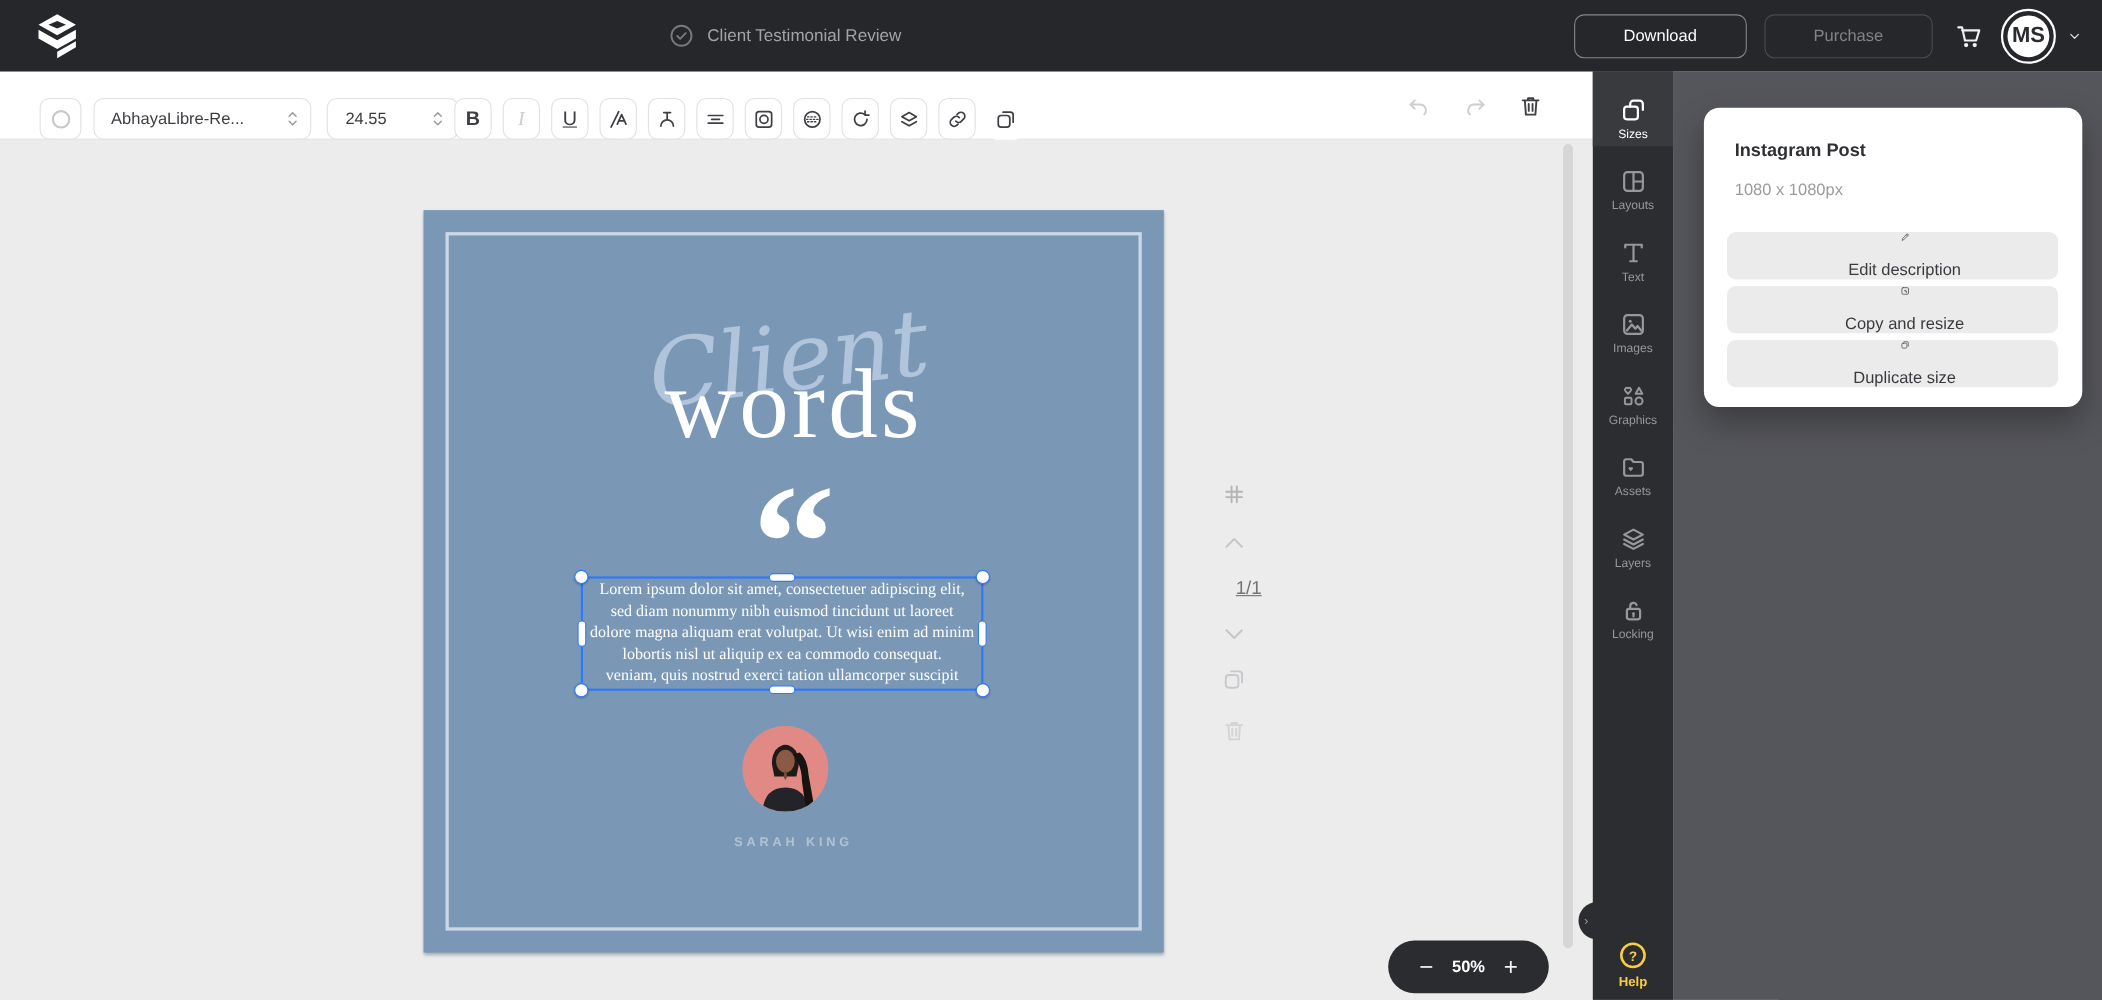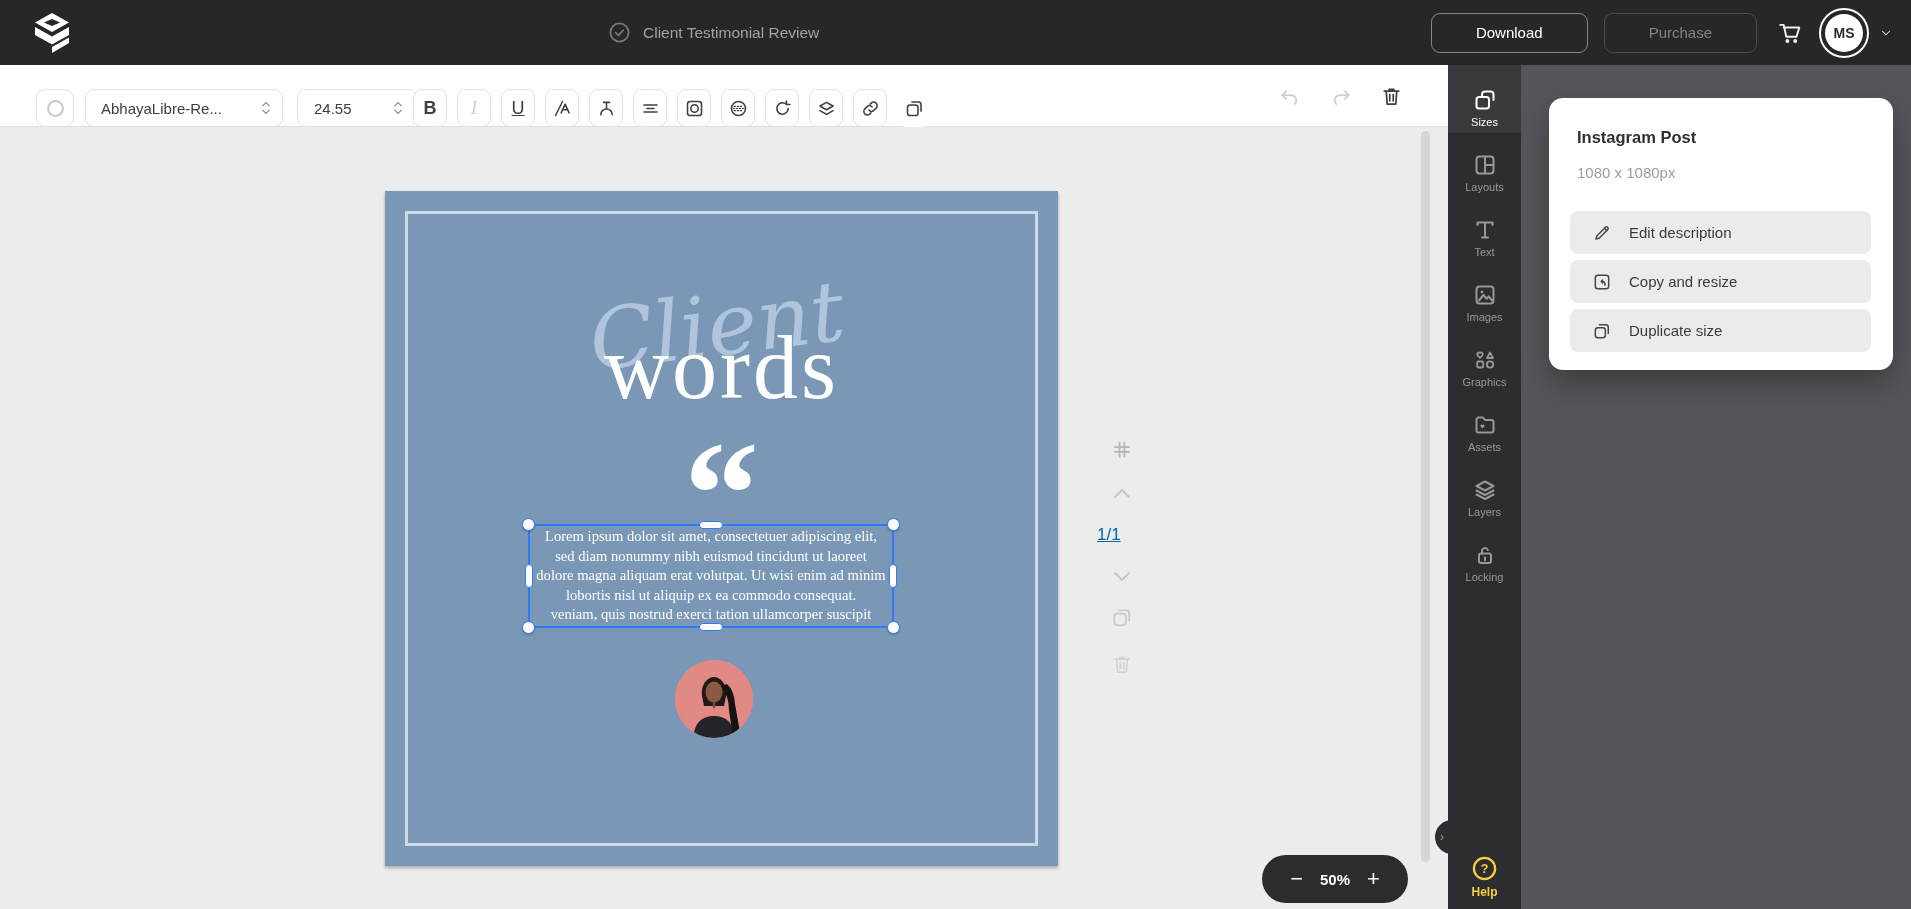--- a/index.html
+++ b/index.html
@@ -16,21 +16,21 @@
   .topbar-right { position:absolute; right:18px; top:0; height:65px; display:flex;
                   align-items:center; gap:16px; }
   .tb-btn { height:40px; border-radius:9px; display:flex; align-items:center;
             padding:0 44px; font-size:15px; background:transparent; cursor:pointer; }
   .btn-download { border:1px solid #85868a; color:#ffffff; }
   .btn-purchase { border:1px solid #4a4b4f; color:#828387; }
   .cart { width:26px; height:26px; margin-left:4px; cursor:pointer; }
   .avatar-ring { width:50px; height:50px; border:2px solid #ffffff; border-radius:50%;
                  display:flex; align-items:center; justify-content:center; cursor:pointer; }
   .avatar-core { width:38px; height:38px; border-radius:50%; background:#ffffff;
-                 color:#2b2c30; font-weight:700; font-size:14px; display:flex;
+                 color:#2b2c30; font-weight:700; font-size:20px; display:flex;
                  align-items:center; justify-content:center; }
   .chev-dn { width:14px; height:14px; margin-left:-6px; cursor:pointer; }
 
   
   .toolbar { position:absolute; left:0; top:65px; width:1448px; height:62px;
              background:#ffffff; border-bottom:1px solid #e1e1e2; z-index:20; }
   .tb-box { position:absolute; top:24px; height:38px; border:1px solid #e1e2e4;
             border-radius:9px; background:#fff; display:flex; align-items:center;
             justify-content:center; cursor:pointer; color:#3f4044; }
   .tb-ic { width:21px; height:21px; }
@@ -76,22 +76,22 @@
                  color:#b3c2d3; font-size:11.5px; font-weight:700; letter-spacing:3.5px;
                  cursor:pointer; }
   .author-role { position:absolute; left:0; top:590px; width:100%; text-align:center;
                  color:#ffffff; font-family:"Liberation Serif", serif; font-weight:700;
                  font-size:13px; cursor:pointer; }
 
   
   .pc { position:absolute; left:1105px; width:34px; display:flex; justify-content:center;
         color:#bcbdc0; }
   .pc svg { width:100%; height:100%; }
-  .page-indicator { position:absolute; left:1097px; top:398px; width:50px; text-align:left;
-                    font-size:17px; color:#0369a1;text-decoration:underline; }
+  .page-indicator { position:absolute; left:1097px; top:398px; width:50px; text-align:right;
+                    font-size:17px; color:#737373;text-decoration:underline; }
 
   
   .zoom-pill { position:absolute; left:1262px; top:728px; width:146px; height:48px;
                background:#2b2c2f; border-radius:24px; display:flex; align-items:center;
                justify-content:center; gap:17px; color:#fff; }
   .zoom-btn { font-size:22px; font-weight:400; line-height:1; cursor:pointer; color:#f2f2f2; }
   .zoom-val { font-size:15px; font-weight:700; }
 
   .scroll-thumb { position:absolute; left:1421px; top:4px; width:9px; height:731px;
                   background:#d6d6d7; border-radius:5px; cursor:grab; }
@@ -117,21 +117,21 @@
   .panel { position:absolute; left:1521px; top:65px; width:390px; height:844px;
            background:#55565b; z-index:24; }
   .card { position:absolute; left:28px; top:33px; width:344px; height:272px;
           background:#ffffff; border-radius:14px; box-shadow:0 14px 30px rgba(0,0,0,.30); }
   .card-title { position:absolute; left:28px; top:30px; font-size:16.5px; font-weight:700;
                 color:#2f3034; }
   .card-dim { position:absolute; left:28px; top:66px; font-size:15px; color:#9b9ca0; }
   .card-btn { position:absolute; left:21px; width:301px; height:43px; background:#ebebec;
               border-radius:8px; display:flex; align-items:center; gap:17px;
               padding-left:22px; font-size:15px; font-weight:500; color:#3a3b3f;
-              cursor:pointer; }
+              cursor:pointer;flex-direction:column; }
   .card-btn svg { width:20px; height:20px; color:#46474b; }
 
   .ic-stroke { fill:none; stroke:currentColor; stroke-width:1.8; stroke-linecap:round;
                stroke-linejoin:round; }
 </style>
 </head>
 <body>
 
 <div class="stage">
 
@@ -285,20 +285,21 @@
       <div class="avatar-photo">
         <svg viewBox="0 0 78 78" width="78" height="78">
           <rect width="78" height="78" fill="#e18a85"></rect>
           <path d="M30 22 q9-10 18 0 q4 6 3 14 l-2 10 h-20 l-2-10 q-1-8 3-14 Z" fill="#1f1a18"></path>
           <ellipse cx="39" cy="32" rx="8.5" ry="10.5" fill="#8a5a44"></ellipse>
           <path d="M39 40 q3 6 0 9 q-3-3 0-9" fill="#774b38"></path>
           <path d="M18 78 q2-22 21-22 q19 0 21 22 Z" fill="#23232a"></path>
           <path d="M46 26 q8 10 8 24 l4 28 h8 l-6-34 q-1-14-8-20 Z" fill="#171310"></path>
         </svg>
       </div>
+      <div class="author-name">SARAH KING</div>
     </div>
 
     <div class="pc" style="top:311px;height:23px;color:#b4b5b8">
       <svg viewBox="0 0 24 24" class="ic-stroke">
         <path d="M9.5 4.5 v15 M14.5 4.5 v15 M4.5 9.5 h15 M4.5 14.5 h15"></path>
       </svg>
     </div>
     <div class="pc" style="top:358px;height:16px;color:#c5c6c9">
       <svg viewBox="0 0 24 16" class="ic-stroke">
         <path d="M5 12 L12 5 L19 12"></path>

